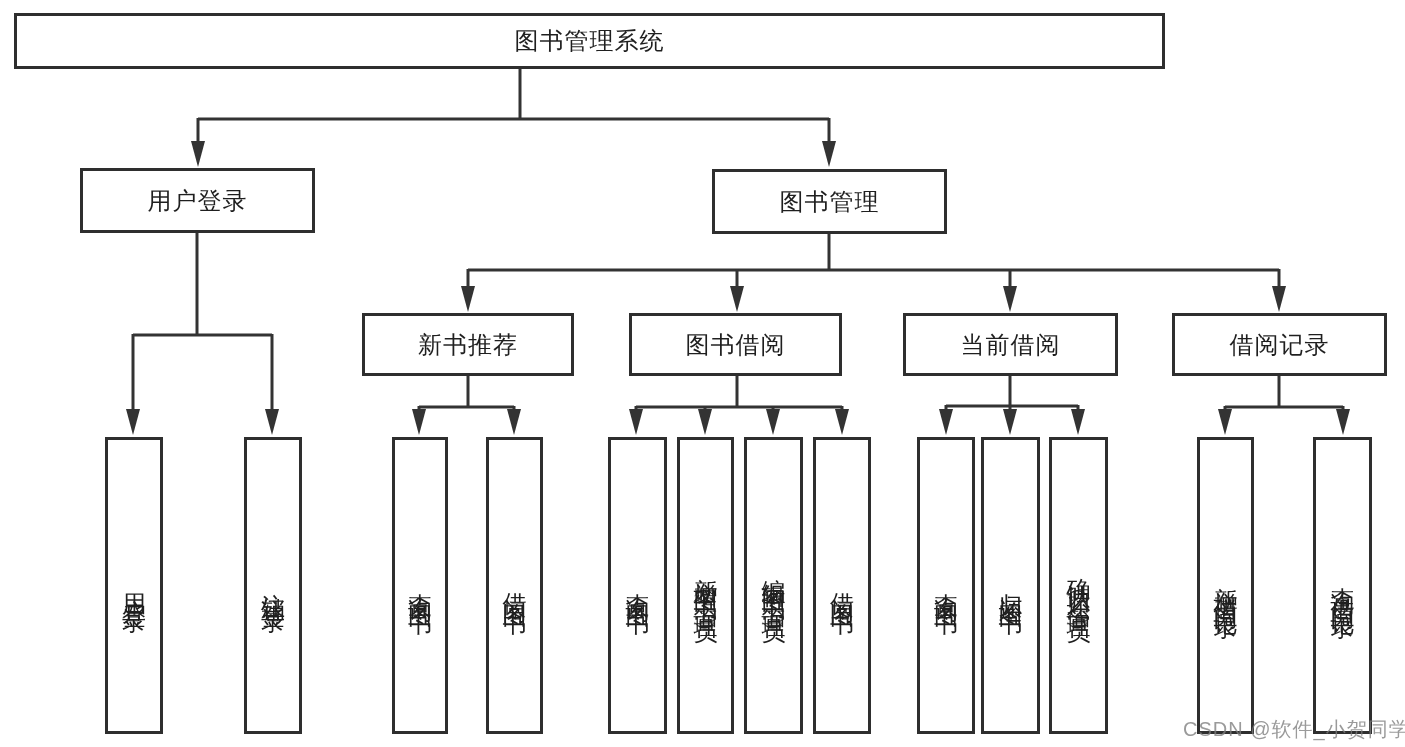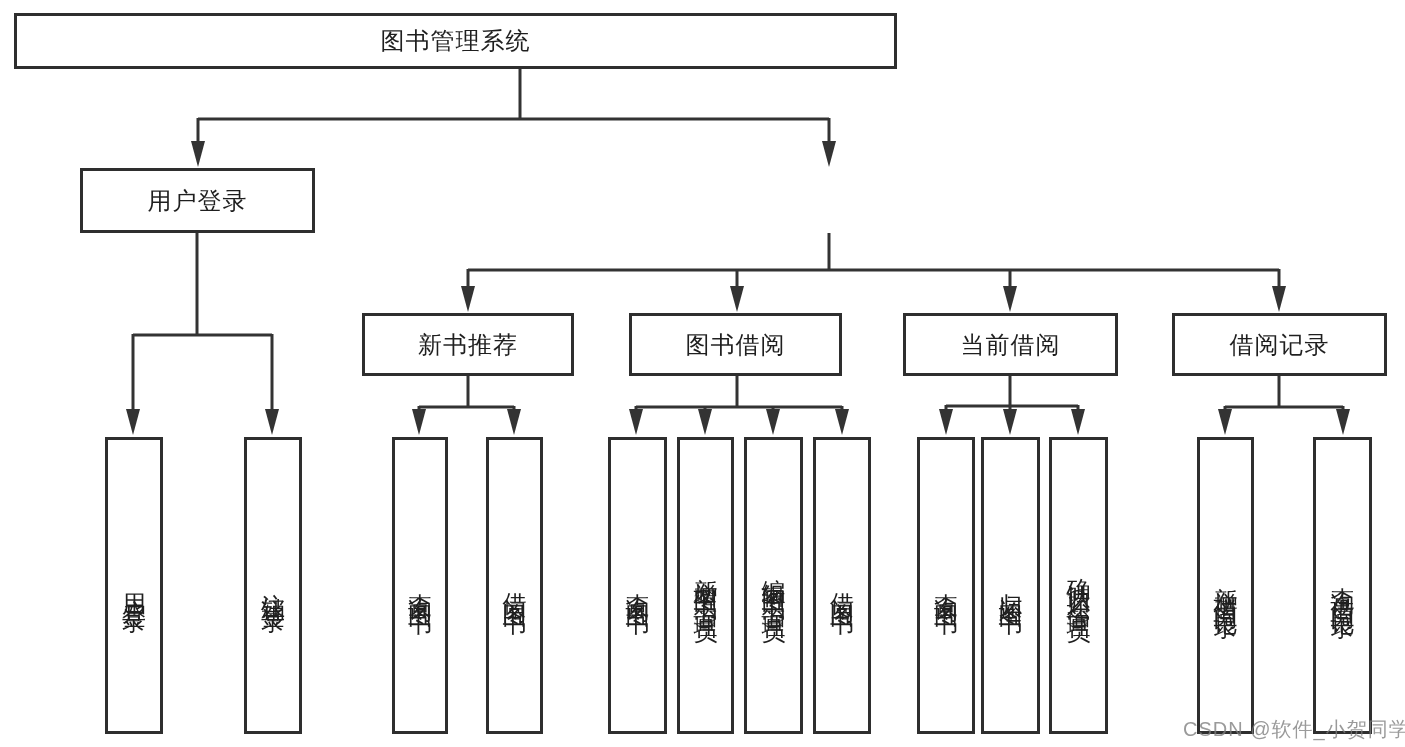--- a/index.html
+++ b/index.html
@@ -122,27 +122,30 @@
       <polygon points="766,409 780,409 773,435"></polygon>
       <polygon points="835,409 849,409 842,435"></polygon>
       <polygon points="939,409 953,409 946,435"></polygon>
       <polygon points="1003,409 1017,409 1010,435"></polygon>
       <polygon points="1071,409 1085,409 1078,435"></polygon>
       <polygon points="1218,409 1232,409 1225,435"></polygon>
       <polygon points="1336,409 1350,409 1343,435"></polygon>
     </g>
   </svg>
 
-  <div class="node" style="left:14px; top:13px; width:883px; height:56px;">
+  <div class="node" style="left:14px; top:13px; width:1151px; height:56px;">
     <span class="hlabel">图书管理系统</span>
   </div>
 
   <div class="node" style="left:80px; top:168px; width:235px; height:65px;">
     <span class="hlabel">用户登录</span>
   </div>
+  <div class="node" style="left:712px; top:169px; width:235px; height:65px;">
+    <span class="hlabel">图书管理</span>
+  </div>
 
   <div class="node" style="left:362px; top:313px; width:212px; height:63px;">
     <span class="hlabel">新书推荐</span>
   </div>
   <div class="node" style="left:629px; top:313px; width:213px; height:63px;justify-content:center;">
     <span class="hlabel">图书借阅</span>
   </div>
   <div class="node" style="left:903px; top:313px; width:215px; height:63px;">
     <span class="hlabel">当前借阅</span>
   </div>

